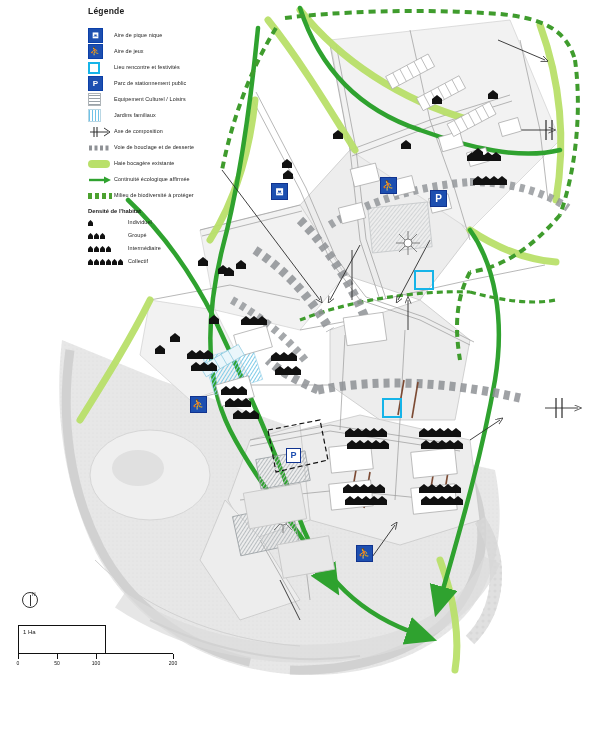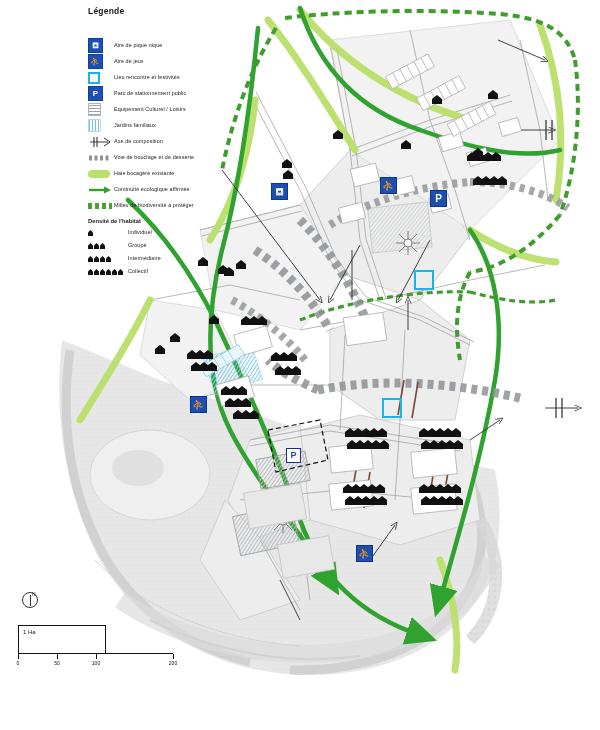--- a/index.html
+++ b/index.html
@@ -33,21 +33,21 @@
   #legend {
     position: absolute;
     left: 88px;
     top: 6px;
     width: 200px;
     z-index: 40;
   }
   #legend .legend-title {
     font-size: 8.5px;
     font-weight: bold;
-    margin-bottom: 22px;
+    margin-bottom: 12px;
     letter-spacing: .2px;
   }
   .legend-row {
     display: flex;
     align-items: center;
     height: 15px;
     margin-bottom: 1px;
   }
   .legend-sym {
     width: 26px;

